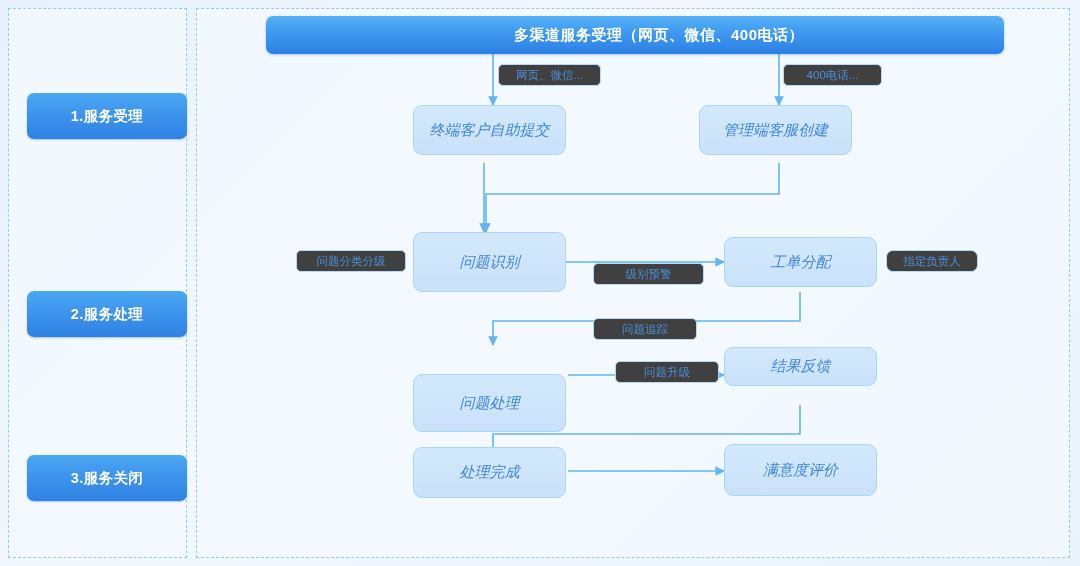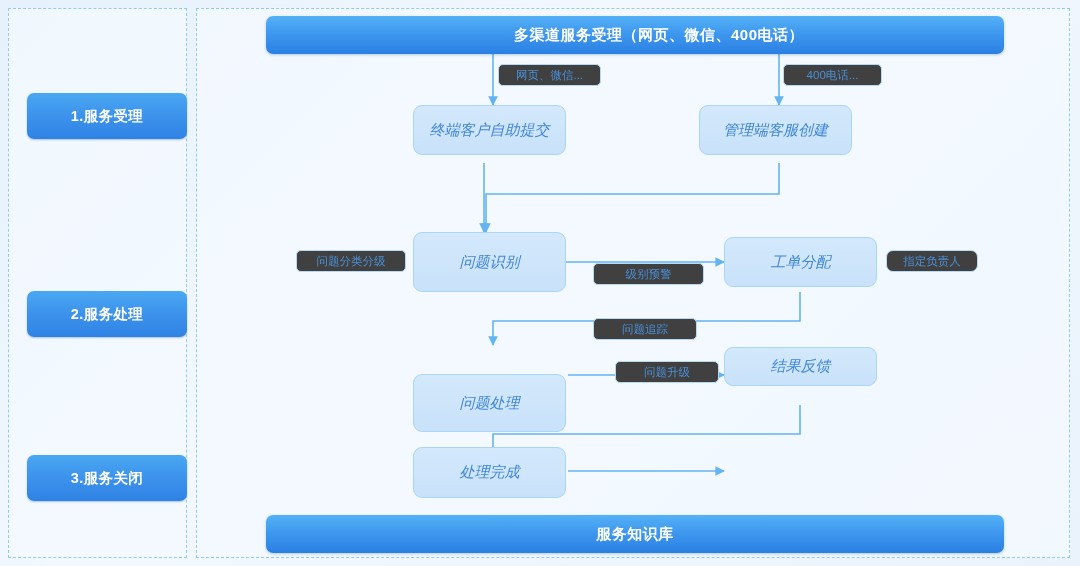--- a/index.html
+++ b/index.html
@@ -149,36 +149,36 @@
 
       <path d="M 372 367 L 528 367"></path>
 
       <path d="M 604 397 L 604 426 L 297 426 L 297 449"></path>
 
       <path d="M 372 463 L 528 463"></path>
     </g>
   </svg>
 
   <div class="bar" id="header-bar">多渠道服务受理（网页、微信、400电话）</div>
-  <div class="bar" id="footer-bar">服务知识库</div>
 
   <div class="node" style="left:413px; top:105px; width:153px; height:50px;">终端客户自助提交</div>
 
   <div class="node" style="left:699px; top:105px; width:153px; height:50px;">管理端客服创建</div>
 
   <div class="node" style="left:413px; top:232px; width:153px; height:60px;">问题识别</div>
 
   <div class="node" style="left:724px; top:237px; width:153px; height:50px;">工单分配</div>
 
   <div class="node" style="left:413px; top:345px; width:153px; height:58px;margin-top:29px;">问题处理</div>
 
   <div class="node" style="left:724px; top:347px; width:153px; height:39px;">结果反馈</div>
 
   <div class="node" style="left:413px; top:447px; width:153px; height:51px;">处理完成</div>
 
+  <div class="node" style="left:724px; top:444px; width:153px; height:52px;">满意度评价</div>
 
   <div class="chip" style="left:498px; top:64px; width:103px; height:22px;">网页、微信...</div>
 
   <div class="chip" style="left:783px; top:64px; width:99px; height:22px;">400电话...</div>
 
   <div class="chip" style="left:296px; top:250px; width:110px; height:22px;">问题分类分级</div>
 
   <div class="chip" style="left:593px; top:263px; width:111px; height:22px;">级别预警</div>
 
   <div class="chip" style="left:886px; top:250px; width:92px; height:22px;border-radius:7px;">指定负责人</div>

